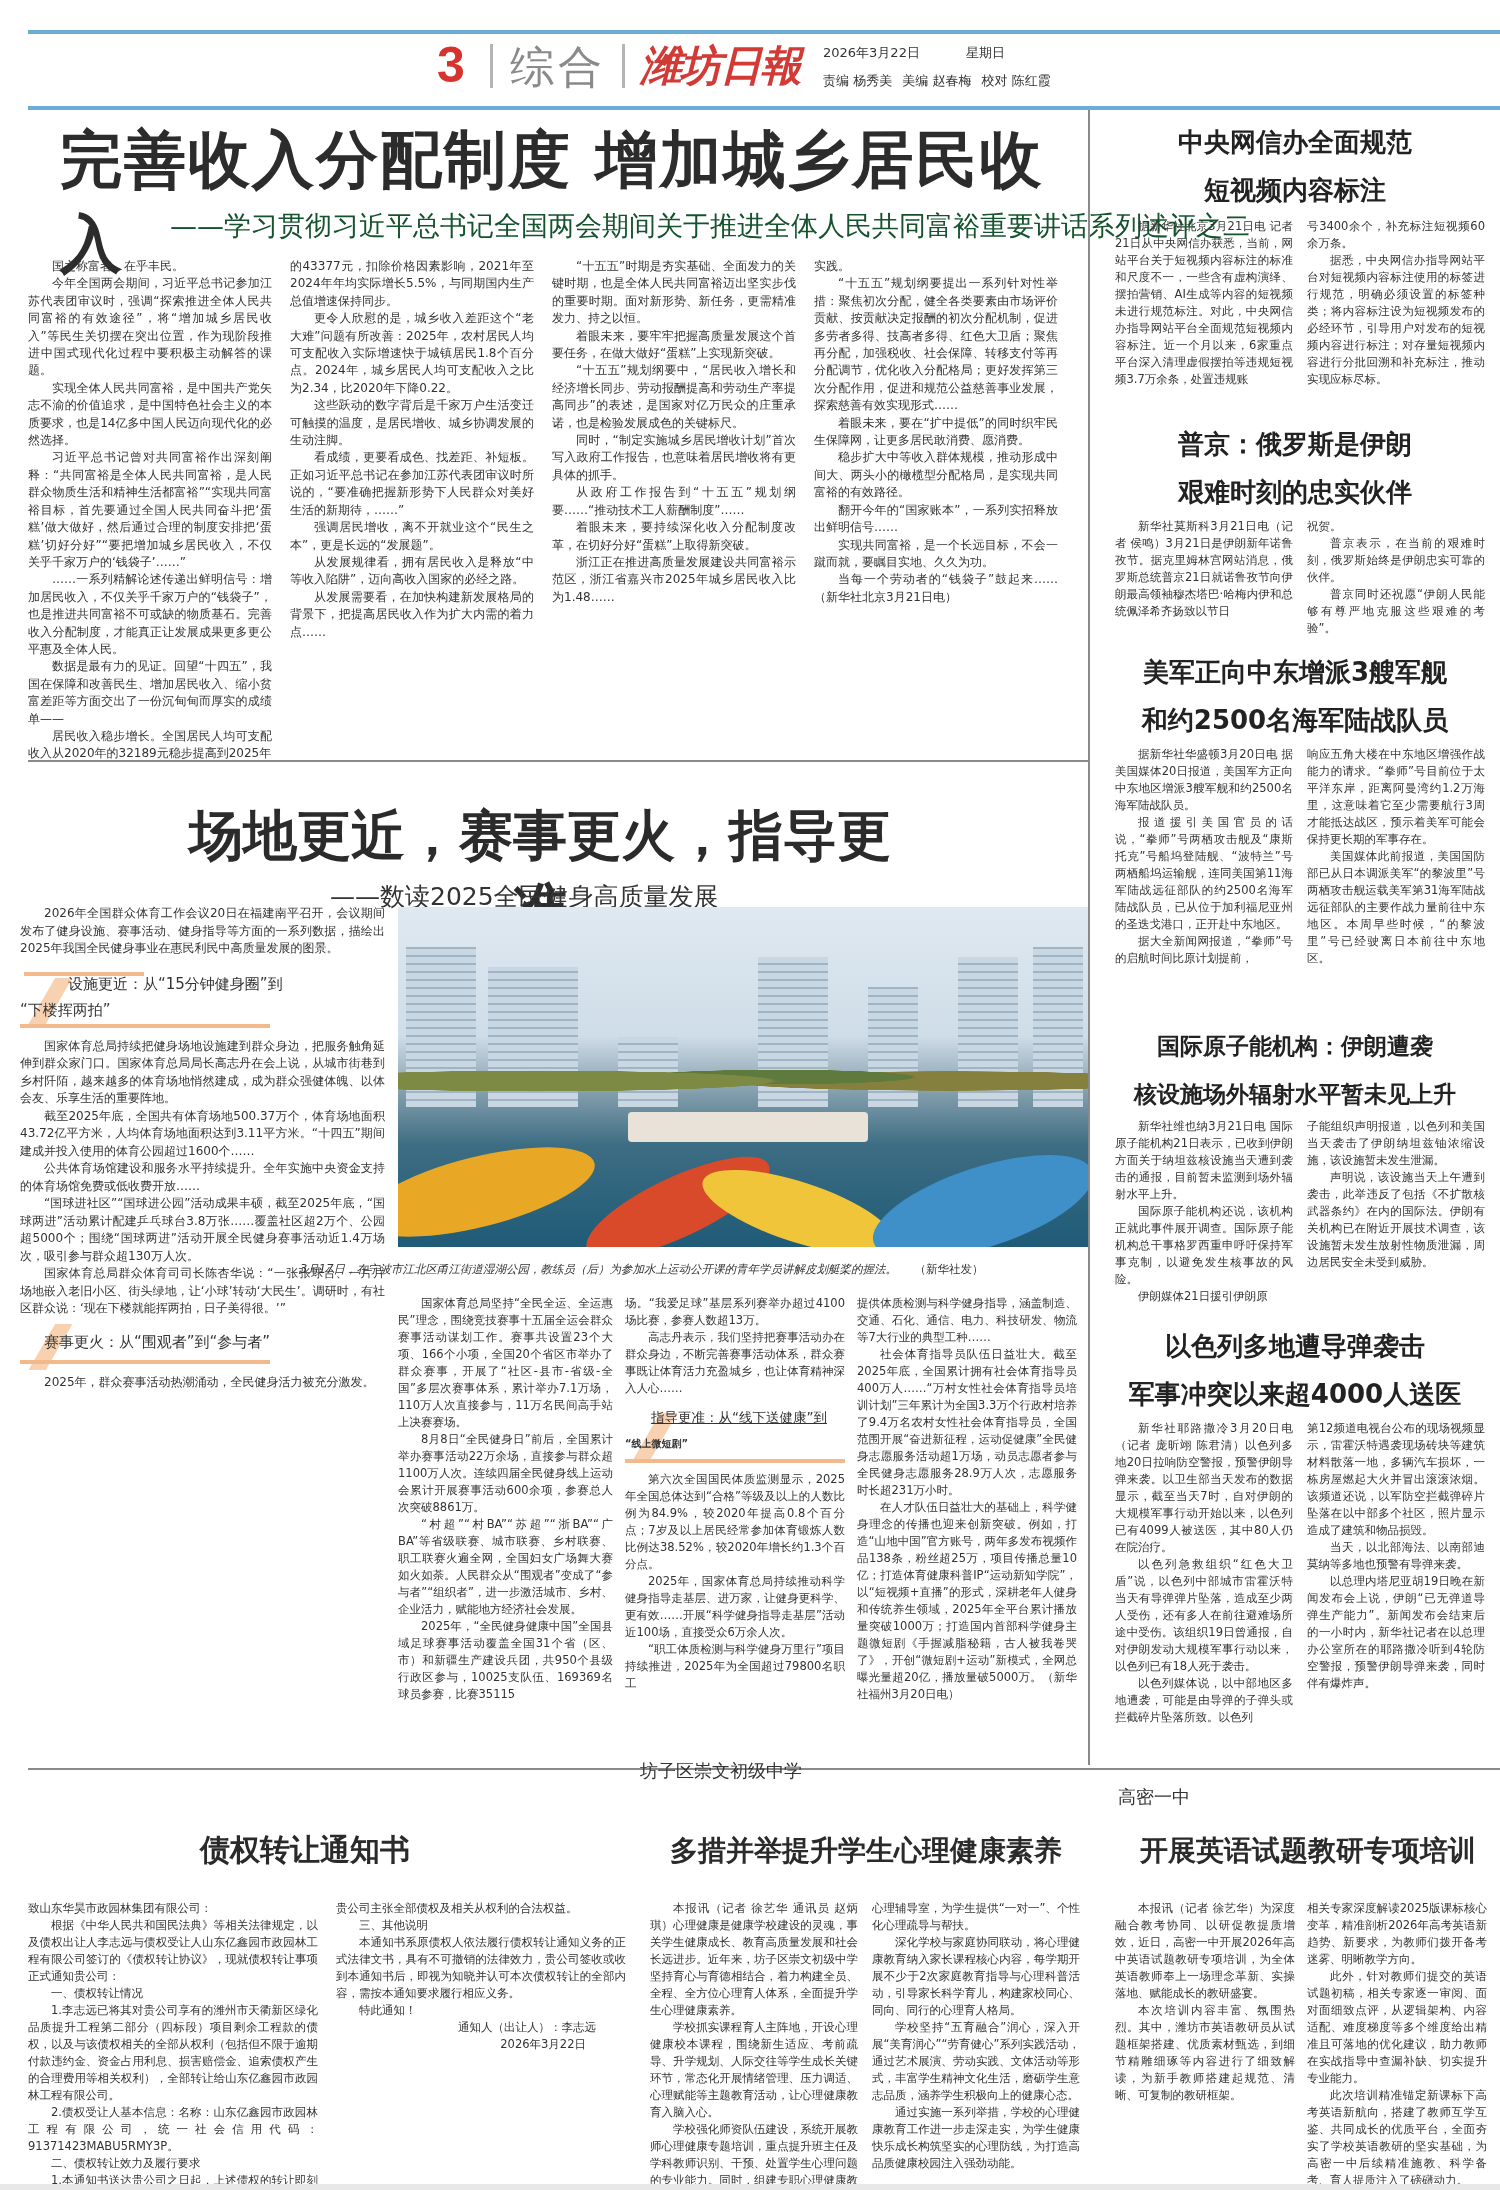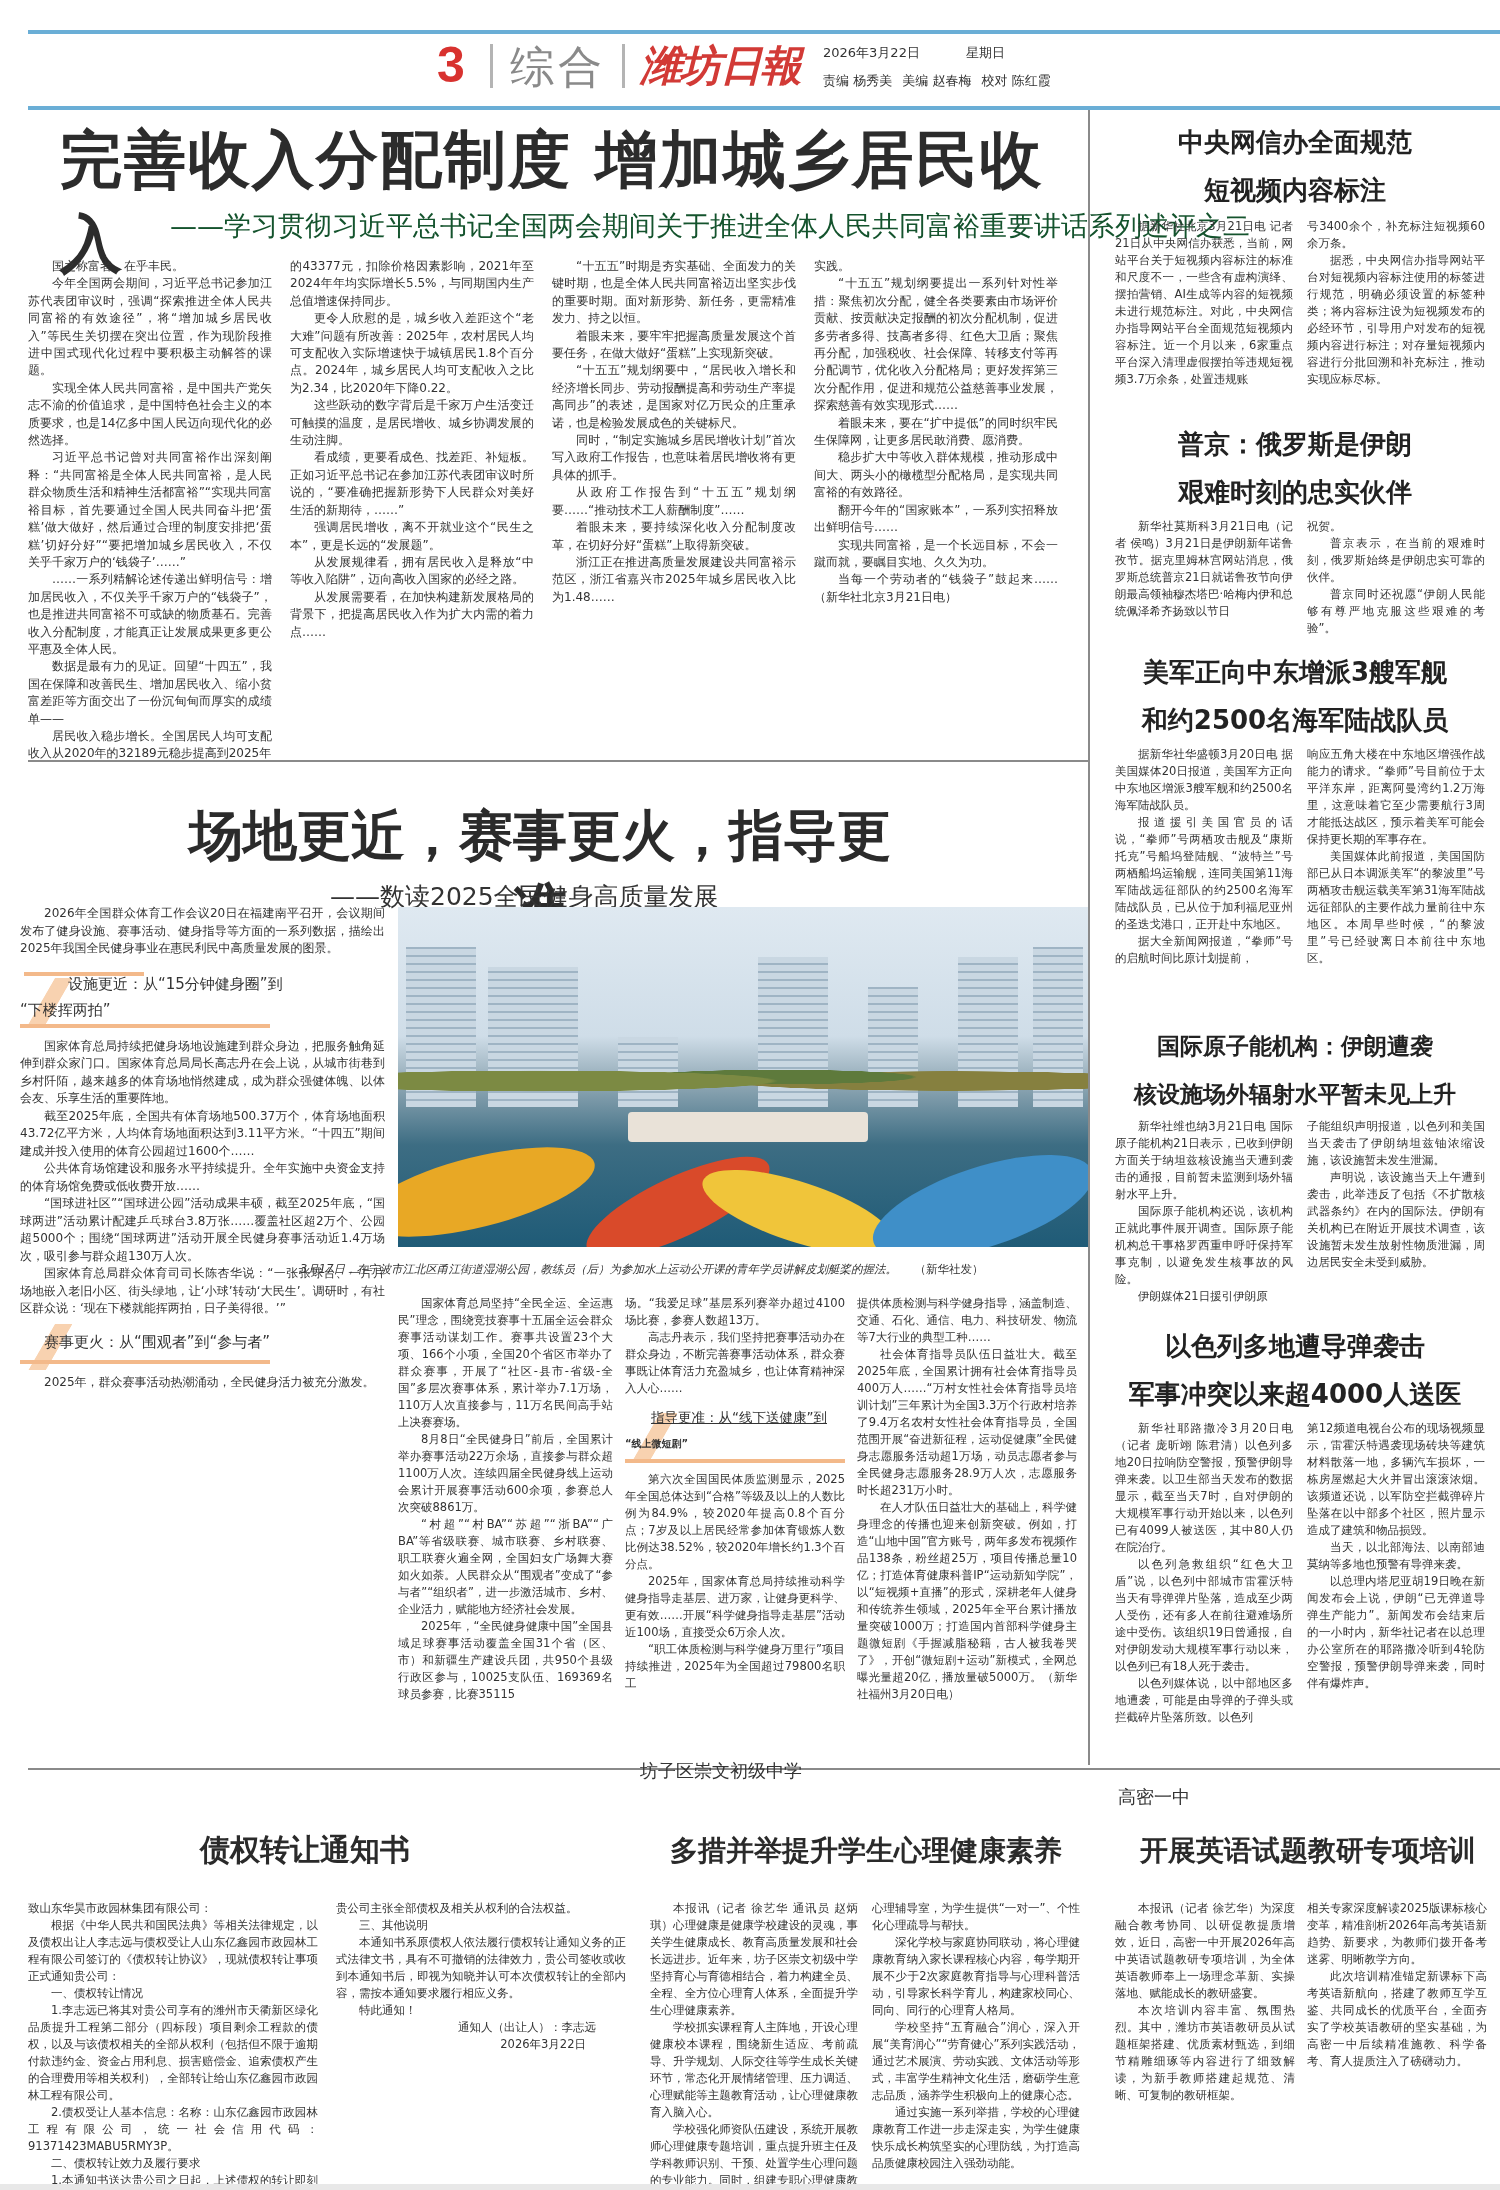--- a/index.html
+++ b/index.html
@@ -297,17 +297,18 @@
 
 <div class="ad-kicker" style="left:1118px; top:1785px;">高密一中</div>
 <div class="ad-title" style="left:1140px; top:1832px;">开展英语试题教研专项培训</div>
 <div class="cols" style="left:1115px; top:1900px; width:375px; height:285px; overflow:hidden; gap:12px;">
   <div class="col" style="width:180px; font-size:11.5px; line-height:17px;">
     <p>本报讯（记者 徐艺华）为深度融合教考协同、以研促教提质增效，近日，高密一中开展2026年高中英语试题教研专项培训，为全体英语教师奉上一场理念革新、实操落地、赋能成长的教研盛宴。</p>
     <p>本次培训内容丰富、氛围热烈。其中，潍坊市英语教研员从试题框架搭建、优质素材甄选，到细节精雕细琢等内容进行了细致解读，为新手教师搭建起规范、清晰、可复制的教研框架。</p>
   </div>
   <div class="col" style="width:180px; font-size:11.5px; line-height:17px;">
     <p style="text-indent:0">相关专家深度解读2025版课标核心变革，精准剖析2026年高考英语新趋势、新要求，为教师们拨开备考迷雾、明晰教学方向。</p>
+    <p>此外，针对教师们提交的英语试题初稿，相关专家逐一审阅、面对面细致点评，从逻辑架构、内容适配、难度梯度等多个维度给出精准且可落地的优化建议，助力教师在实战指导中查漏补缺、切实提升专业能力。</p>
     <p>此次培训精准锚定新课标下高考英语新航向，搭建了教师互学互鉴、共同成长的优质平台，全面夯实了学校英语教研的坚实基础，为高密一中后续精准施教、科学备考、育人提质注入了磅礴动力。</p>
   </div>
 </div>
 
 <div class="bottom-edge"></div>
 
 </body></html>

